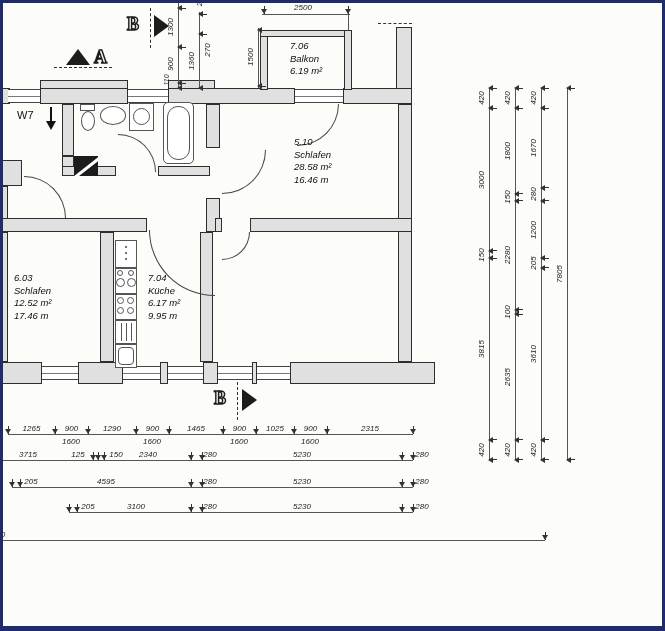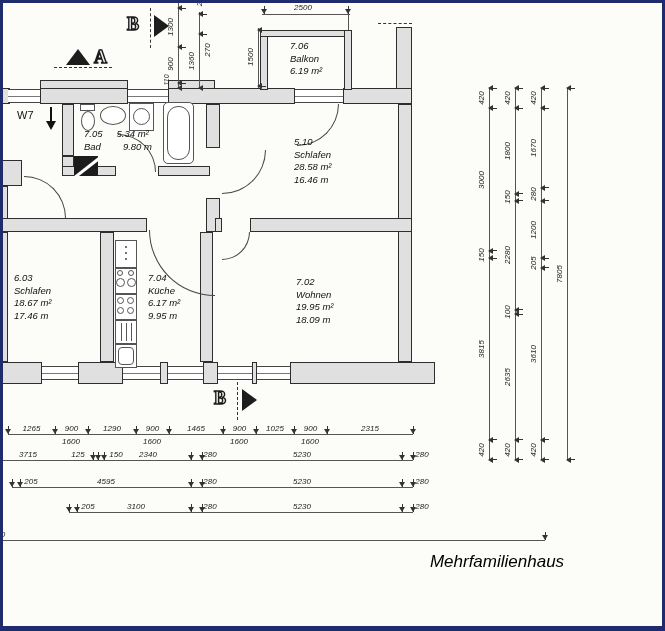--- a/index.html
+++ b/index.html
@@ -159,47 +159,37 @@
 
   <div class="w7" style="left:17px;top:109px">W7</div>
   <div class="stem" style="left:50px;top:107px;width:2px;height:15px"></div>
   <div class="tri-down-sm" style="left:46px;top:121px"></div>
 
   <div class="rlb" style="left:290px;top:40px">
     <div>7.06</div>
     <div>Balkon</div>
     <div>6.19 m²</div>
   </div>
-  <div class="rlb" style="left:84px;top:128px">
-    <div><span>7.05</span><span class="sp"></span><span>5.34 m²</span></div>
-    <div><span>Bad</span><span class="sp" style="width:22px"></span><span>9.80 m</span></div>
-  </div>
   <div class="rlb" style="left:294px;top:136px">
     <div>5.10</div>
     <div>Schlafen</div>
     <div>28.58 m²</div>
     <div>16.46 m</div>
   </div>
   <div class="rlb" style="left:14px;top:272px">
     <div>6.03</div>
     <div>Schlafen</div>
-    <div>18.67 m²</div>
+    <div>12.52 m²</div>
     <div>17.46 m</div>
   </div>
   <div class="rlb" style="left:148px;top:272px">
     <div>7.04</div>
     <div>Küche</div>
     <div>6.17 m²</div>
     <div>9.95 m</div>
-  </div>
-  <div class="rlb" style="left:296px;top:276px">
-    <div>7.02</div>
-    <div>Wohnen</div>
-    <div>19.95 m²</div>
-    <div>18.09 m</div>
   </div>
 
   <div class="dl" style="left:178px;top:2px;width:1px;height:86px"></div>
   <div class="dl" style="left:199px;top:12px;width:1px;height:76px"></div>
   <div class="dl" style="left:258px;top:28px;width:1px;height:60px"></div>
   <div class="dl" style="left:262px;top:14px;width:88px;height:1px"></div>
   <div class="dl" style="left:348px;top:14px;width:1px;height:16px"></div>
 
   <div id="dims">
       <div class="dl" style="left: 489px; top: 88px; width: 1px; height: 371.986px;"></div>
@@ -398,15 +388,14 @@
       <div class="dlb rot" style="left: 170px; top: 64px;">900</div>
       <div class="dlb rot" style="left: 166px; top: 80px; font-size: 7px;">110</div>
       <div class="dlb rot" style="left: 191px; top: 61px;">1360</div>
       <div class="dlb rot" style="left: 207px; top: 50px;">270</div>
       <div class="dlb rot" style="left: 199px; top: 4px;">2</div>
       <div class="dlb rot" style="left: 250px; top: 57px;">1500</div>
       <div class="dlb" style="left: 303px; top: 7px;">2500</div>
     </div>
 
   <div class="title">
-    <div>Mehrfamilienhaus</div>
   </div>
 </div>
 
 </body></html>

